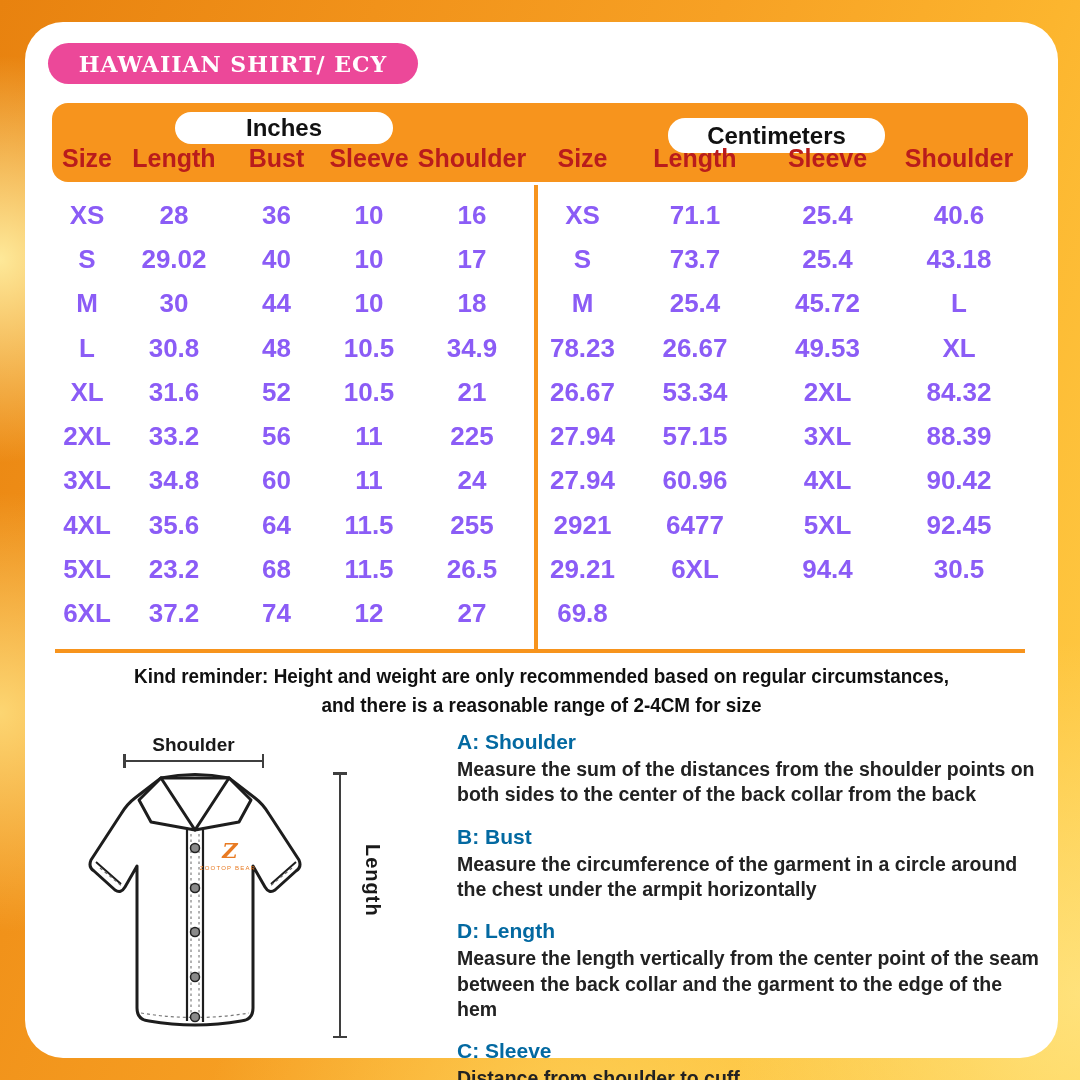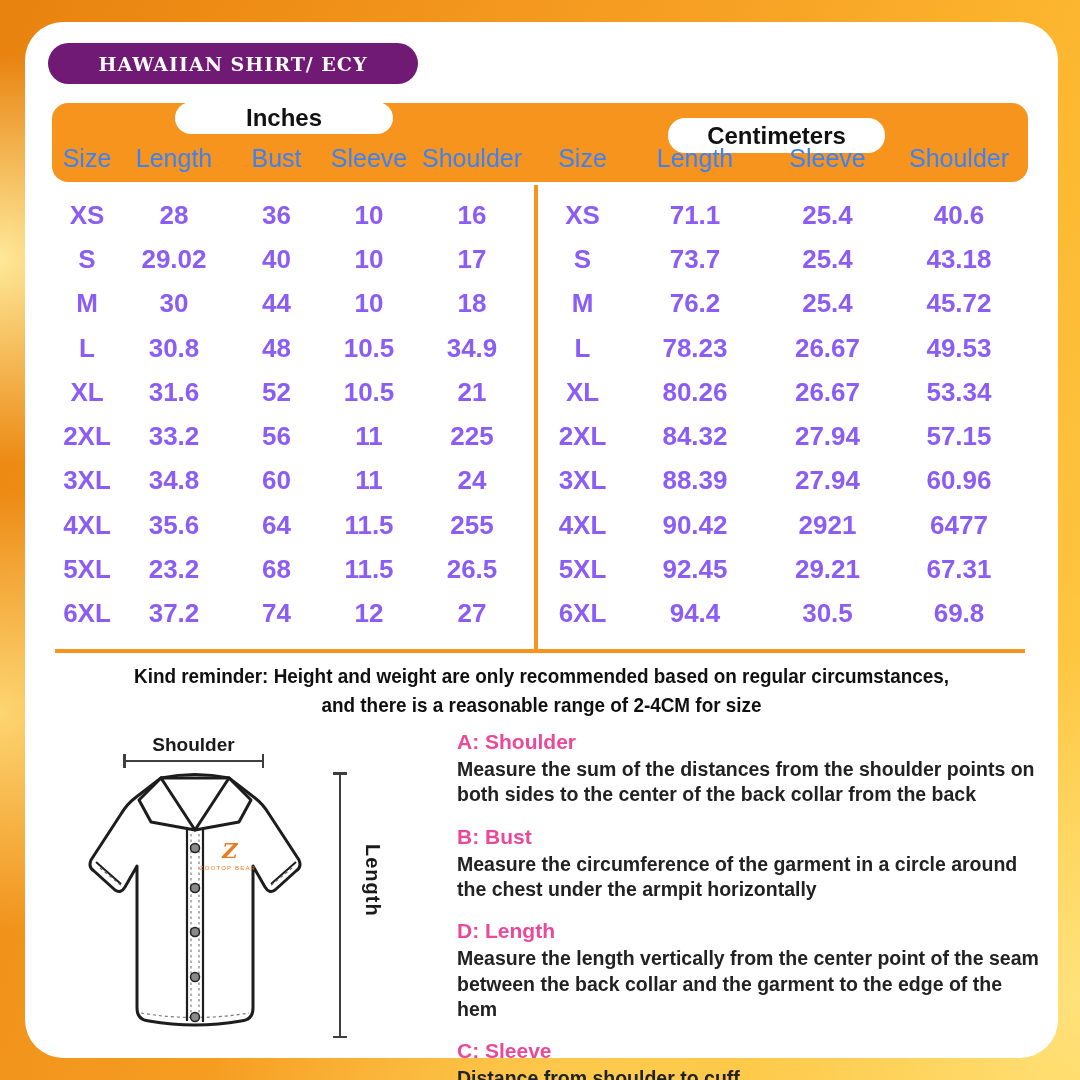--- a/index.html
+++ b/index.html
@@ -14,40 +14,40 @@
       radial-gradient(circle at 55% 108%, rgba(255,225,110,.65) 0%, rgba(255,225,110,0) 30%),
       linear-gradient(112deg, #e8820f 0%, #f1921a 25%, #f7a124 48%, #fcb52e 70%, #ffd04a 100%);
   }
   .card {
     position:absolute; left:25px; top:22px; width:1033px; height:1036px;
     background:#ffffff; border-radius:38px;
   }
   
   .title-pill {
     position:absolute; left:23px; top:21px; width:370px; height:41px;
-    background:#701a75; border-radius:22px;
+    background:#ec4899; border-radius:22px;
     color:#fff; font-family:"DejaVu Serif", serif; font-weight:bold;
-    font-size:19px; letter-spacing:1px;
+    font-size:22px; letter-spacing:1px;
     display:flex; align-items:center; justify-content:center;
   }
   
   .band {
     position:absolute; left:27px; top:81px; width:976px; height:79px;
     background:#F7941D; border-radius:16px;
   }
   .unit-pill {
     position:absolute; background:#fff; border-radius:17px;
     display:flex; align-items:center; justify-content:center;
     font-weight:700; font-size:24px; color:#111;
   }
-  .unit-pill.inches { left:150px; top:80px; width:218px; height:32px; }
+  .unit-pill.inches { left:150px; top:90px; width:218px; height:32px; }
   .unit-pill.cm     { left:643px; top:96px; width:217px; height:35px; }
   .hgrid {
     position:absolute; display:grid; height:40px; top:116px;
-    font-weight:400; font-size:25px; color:#3b82f6;
+    font-weight:700; font-size:25px; color:#b91c1c;
   }
   .hgrid.left  { left:30px;  width:475px; grid-template-columns:64px 110px 95px 90px 116px; }
   .hgrid.right { left:515px; width:488px; grid-template-columns:85px 140px 125px 138px; }
   .hcell { display:flex; align-items:center; justify-content:center; }
   
   .rgrid {
     position:absolute; display:grid; top:171px; grid-auto-rows:44.3px;
     font-weight:700; font-size:26px; color:#8b5cf6;
   }
   .rgrid.left  { left:30px;  width:475px; grid-template-columns:64px 110px 95px 90px 116px; }
@@ -83,21 +83,21 @@
     content:""; position:absolute; left:-8px; width:14px; height:2.5px; background:#3f3f3f;
   }
   .v-measure::before { top:0; } .v-measure::after { bottom:0; }
   .length-label {
     position:absolute; left:336px; top:822px;
     writing-mode:vertical-rl; font-weight:700; font-size:20px; letter-spacing:1px; color:#1a1a1a;
   }
   .shirt-svg { position:absolute; left:50px; top:748px; width:240px; height:278px; }
   
   .instructions { position:absolute; left:432px; top:708px; width:585px; }
-  .instr h3 { font-size:21px; font-weight:700; color:#ec4899; margin-bottom:3px; }
+  .instr h3 { font-size:21px; font-weight:700; color:#0369a1; margin-bottom:3px; }
   .instr p  { font-size:19.5px; line-height:1.3; color:#222; margin-bottom:17px;font-weight:bold; }
   .instr.extra-gap p { margin-bottom:24px; }
 </style>
 </head>
 <body>
 
 <div class="card">
 
   <div class="title-pill">HAWAIIAN SHIRT/ ECY</div>
 
@@ -175,47 +175,44 @@
   <div class="rgrid right">
       <div class="cell">XS</div>
       <div class="cell">71.1</div>
       <div class="cell">25.4</div>
       <div class="cell">40.6</div>
       <div class="cell">S</div>
       <div class="cell">73.7</div>
       <div class="cell">25.4</div>
       <div class="cell">43.18</div>
       <div class="cell">M</div>
-      <div class="cell">76.2</div>
       <div class="cell">25.4</div>
       <div class="cell">45.72</div>
       <div class="cell">L</div>
       <div class="cell">78.23</div>
       <div class="cell">26.67</div>
       <div class="cell">49.53</div>
       <div class="cell">XL</div>
-      <div class="cell">80.26</div>
       <div class="cell">26.67</div>
       <div class="cell">53.34</div>
       <div class="cell">2XL</div>
       <div class="cell">84.32</div>
       <div class="cell">27.94</div>
       <div class="cell">57.15</div>
       <div class="cell">3XL</div>
       <div class="cell">88.39</div>
       <div class="cell">27.94</div>
       <div class="cell">60.96</div>
       <div class="cell">4XL</div>
       <div class="cell">90.42</div>
       <div class="cell">2921</div>
       <div class="cell">6477</div>
       <div class="cell">5XL</div>
       <div class="cell">92.45</div>
       <div class="cell">29.21</div>
-      <div class="cell">67.31</div>
       <div class="cell">6XL</div>
       <div class="cell">94.4</div>
       <div class="cell">30.5</div>
       <div class="cell">69.8</div>
     </div>
 
   <div class="divider-v"></div>
   <div class="divider-h"></div>
 
   <div class="reminder">

